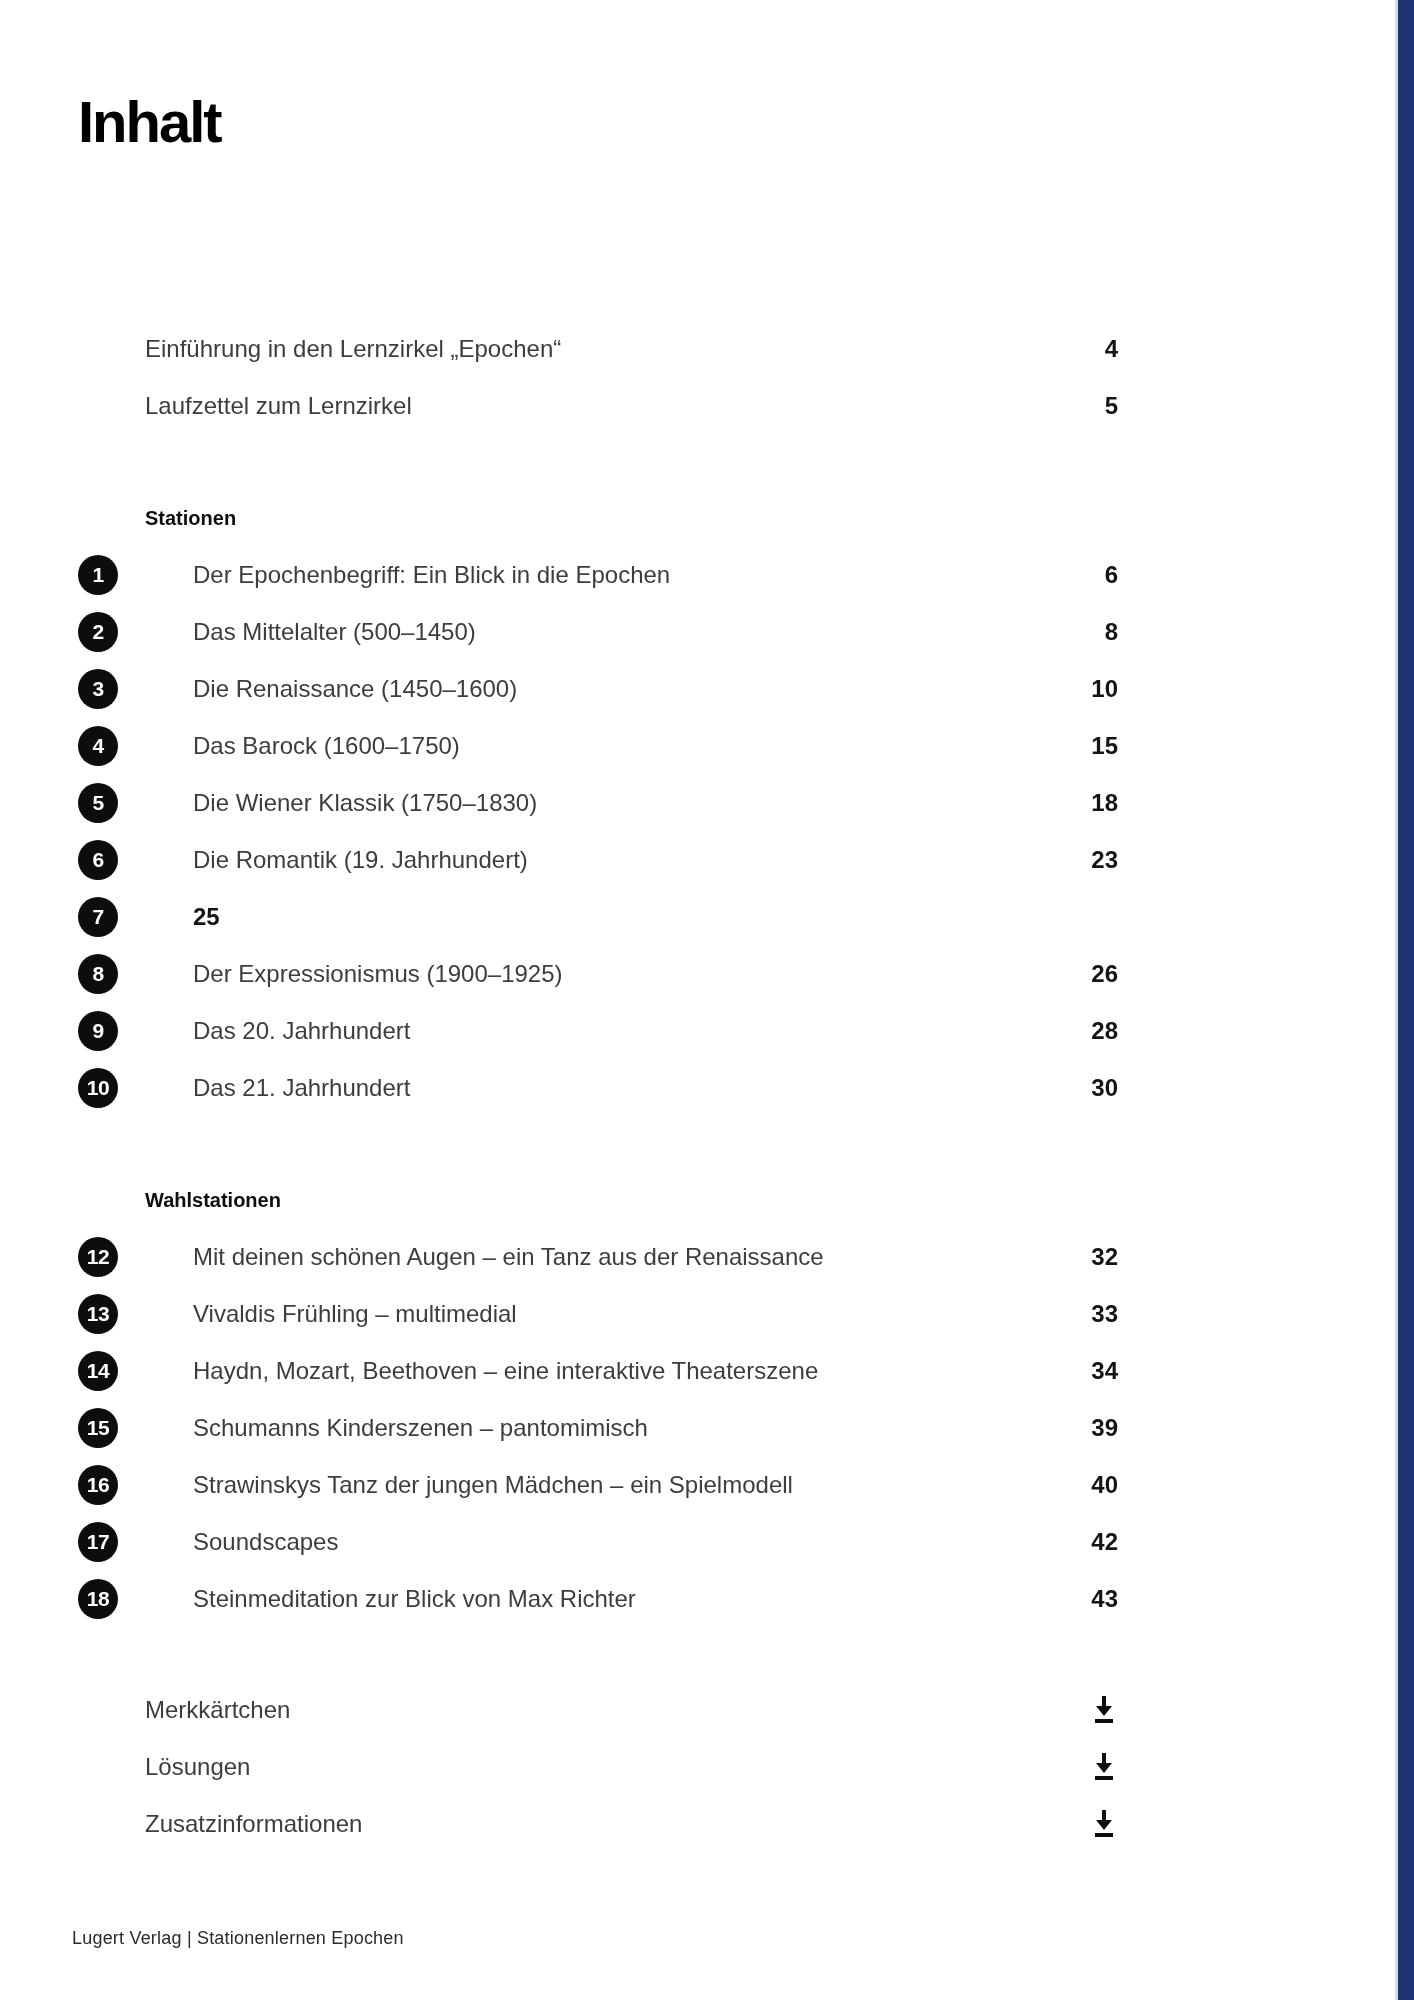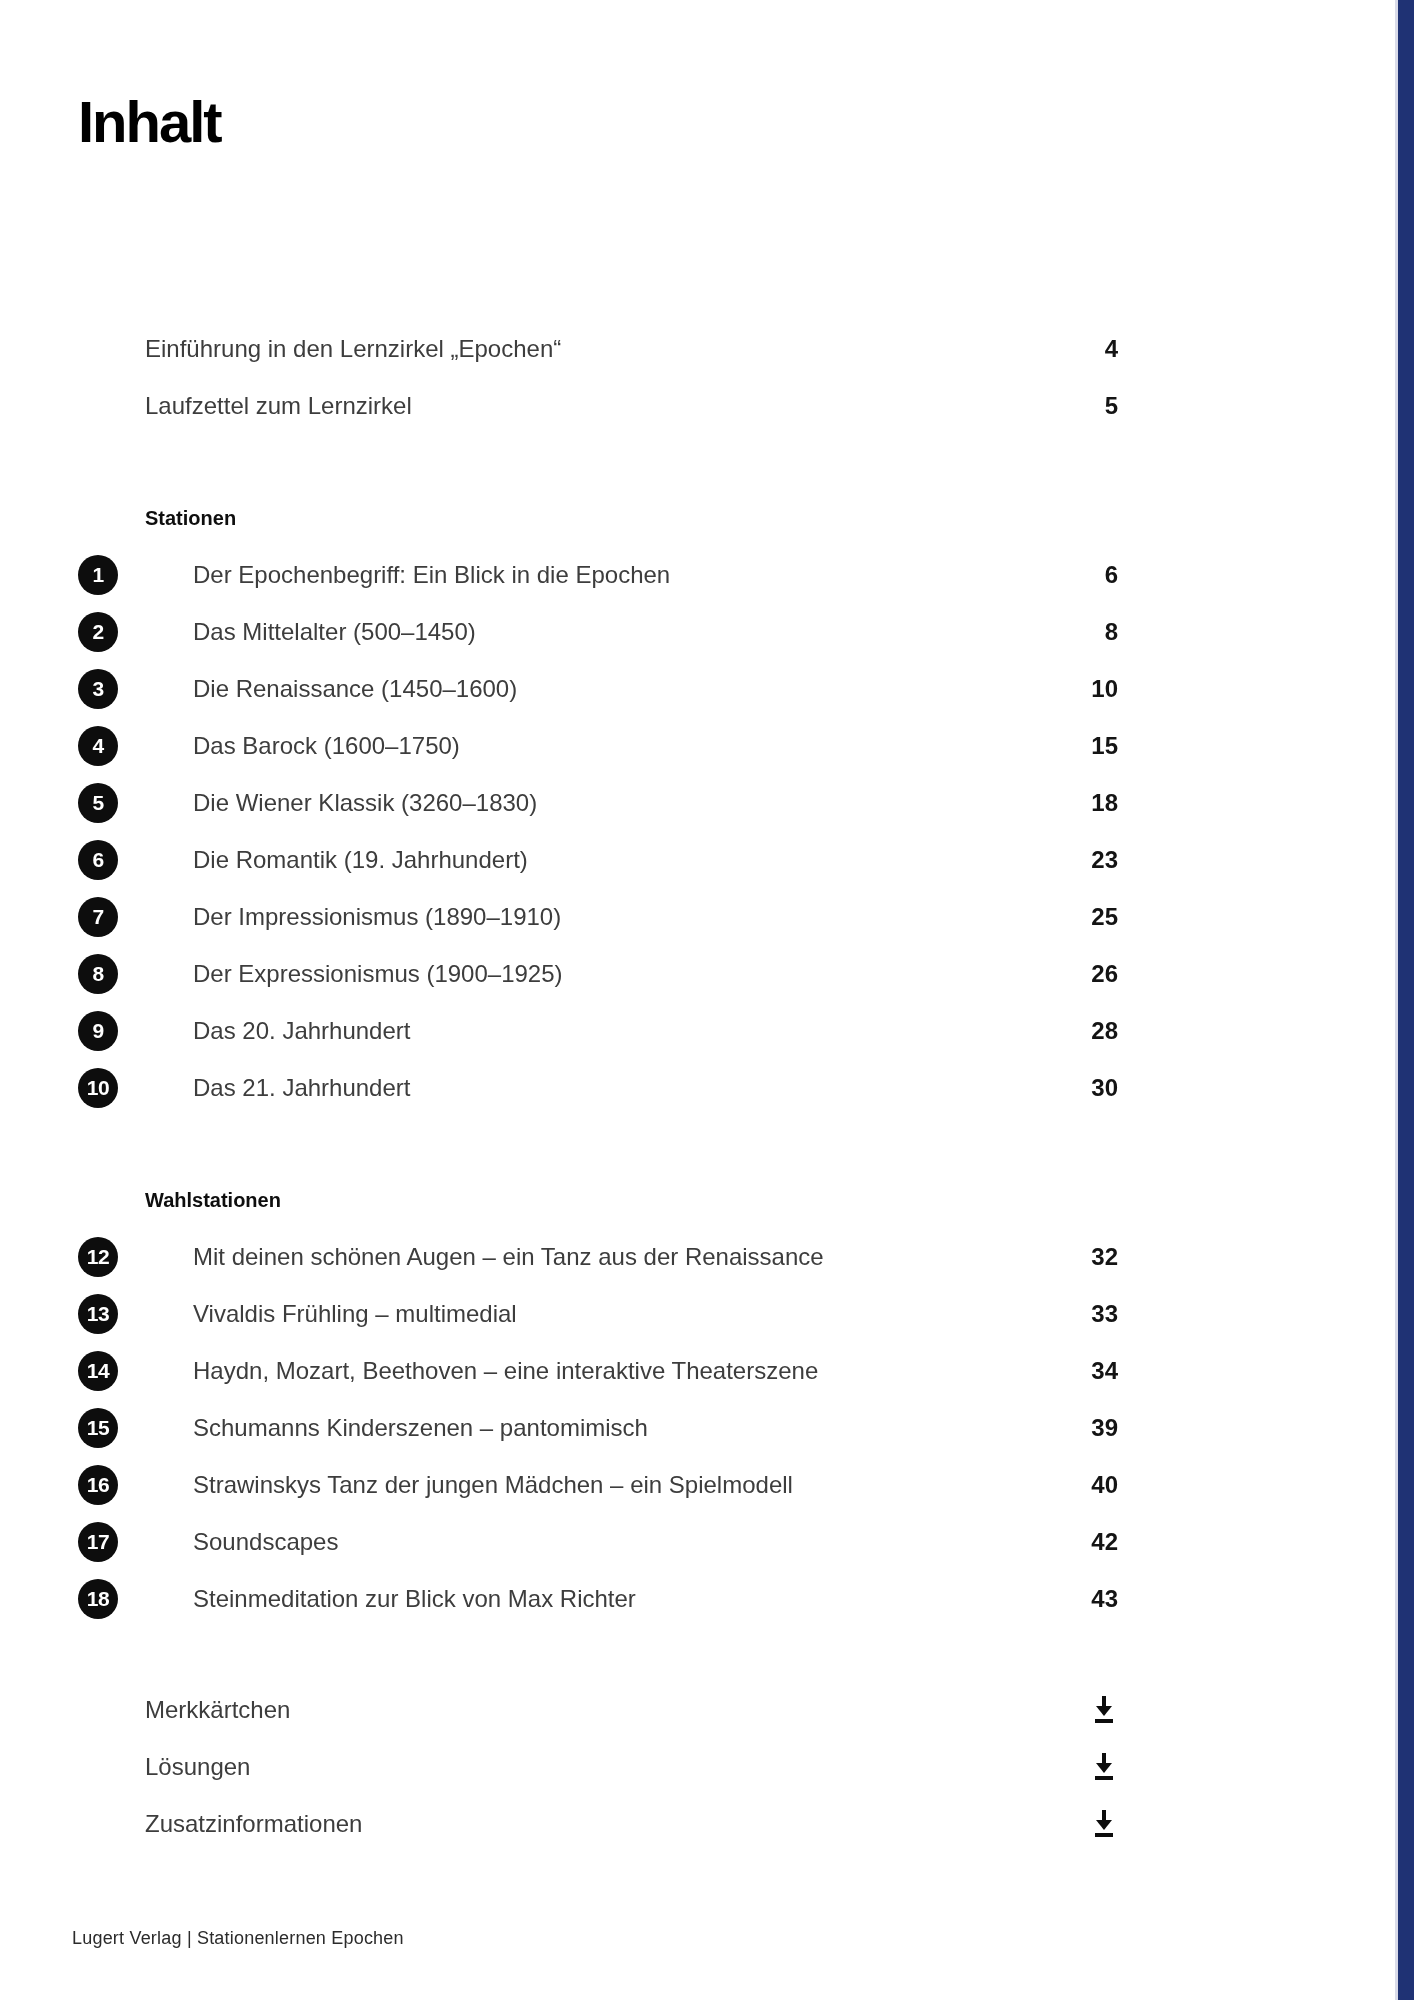--- a/index.html
+++ b/index.html
@@ -132,35 +132,34 @@
         <span class="badge-col">
             <span class="badge">4</span>
           </span>
         <span class="label">Das Barock (1600–1750)</span>
         <span class="pagenum">15</span>
       </div>
       <div class="row">
         <span class="badge-col">
             <span class="badge">5</span>
           </span>
-        <span class="label">Die Wiener Klassik (3260–1830)</span>
+        <span class="label">Die Wiener Klassik (1750–1830)</span>
         <span class="pagenum">18</span>
       </div>
       <div class="row">
         <span class="badge-col">
             <span class="badge">6</span>
           </span>
         <span class="label">Die Romantik (19. Jahrhundert)</span>
         <span class="pagenum">23</span>
       </div>
       <div class="row">
         <span class="badge-col">
             <span class="badge">7</span>
           </span>
-        <span class="label">Der Impressionismus (1890–1910)</span>
         <span class="pagenum">25</span>
       </div>
       <div class="row">
         <span class="badge-col">
             <span class="badge">8</span>
           </span>
         <span class="label">Der Expressionismus (1900–1925)</span>
         <span class="pagenum">26</span>
       </div>
       <div class="row">

